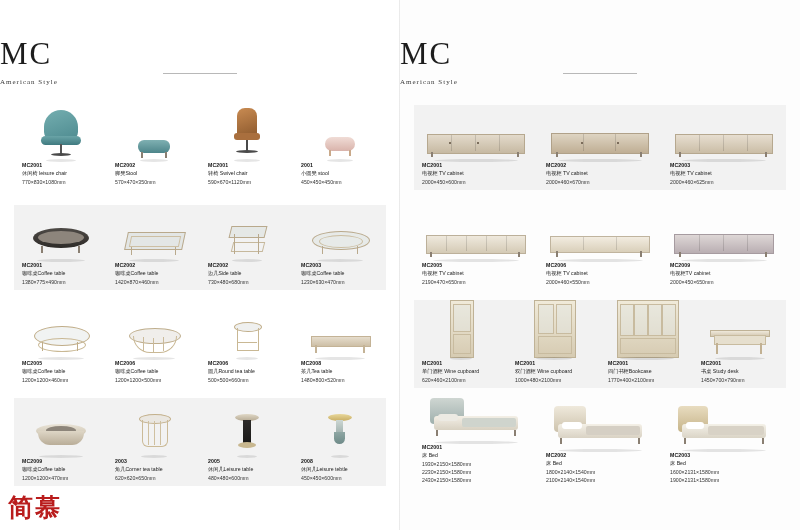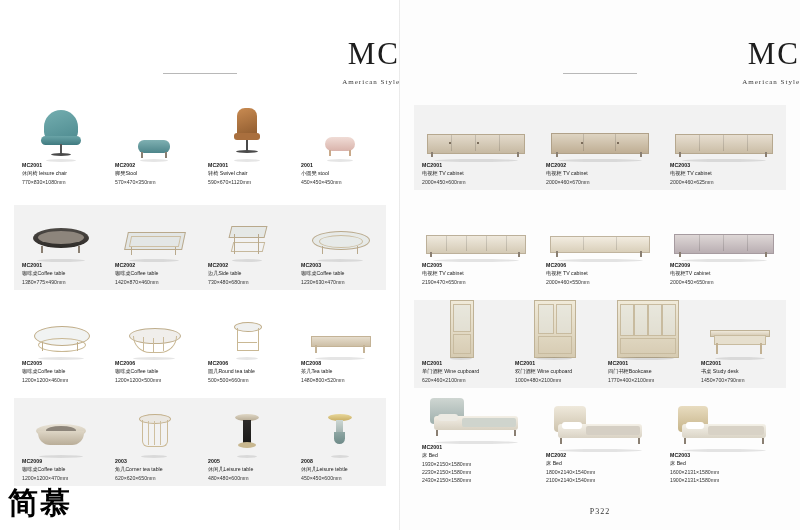--- a/index.html
+++ b/index.html
@@ -17,21 +17,21 @@
   .page.left{left:0;}
   .page.right{left:400px;}
   .page.right{background:#fdfdfd;}
   .gutter{
     position:absolute;left:399px;top:0;width:2px;height:530px;
     background:linear-gradient(to right,#e6e6e6,#f7f7f7);
   }
 
   
   .masthead{
-    text-align:right;
+    text-align:left;
     padding-top:38px;
   }
   .mc-logo{
     font-family:"Liberation Serif", serif;
     font-size:31px;
     letter-spacing:2px;
     color:#1d1d1d;
     line-height:1;
     font-weight:400;
   }
@@ -104,23 +104,23 @@
   
   .folio{
     position:absolute;bottom:14px;width:100%;
     text-align:center;
     font-family:"Liberation Serif", serif;
     font-size:8px;color:#333;
     letter-spacing:1px;
   }
   .brand-mark{
     position:absolute;left:8px;bottom:6px;
-    font-size:30px;
+    font-size:25px;
     font-family:"DejaVu Sans", sans-serif;
-    color:#000000;
+    color:#b91c1c;
     font-weight:bold;
     letter-spacing:2px;
   }
 
   
   .fig{position:relative;}
   .sh{ 
     position:absolute;left:50%;transform:translateX(-50%);
     bottom:-2px;height:3px;border-radius:50%;
     background:rgba(0,0,0,.10);
@@ -720,14 +720,13 @@
           <div class="cap-code">MC2003</div>
           <div class="cap-name">床 Bed</div>
           <div class="cap-dim">1600×2131×1580mm
 1900×2131×1580mm</div>
         </div>
       </div>
 
     </div>
   </div>
 
-  <div class="folio">P322</div>
 </div>
 
 </body></html>

